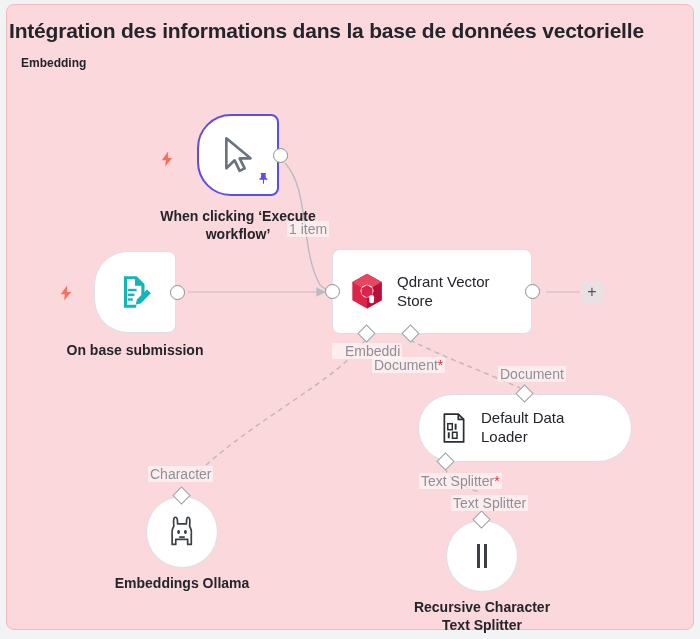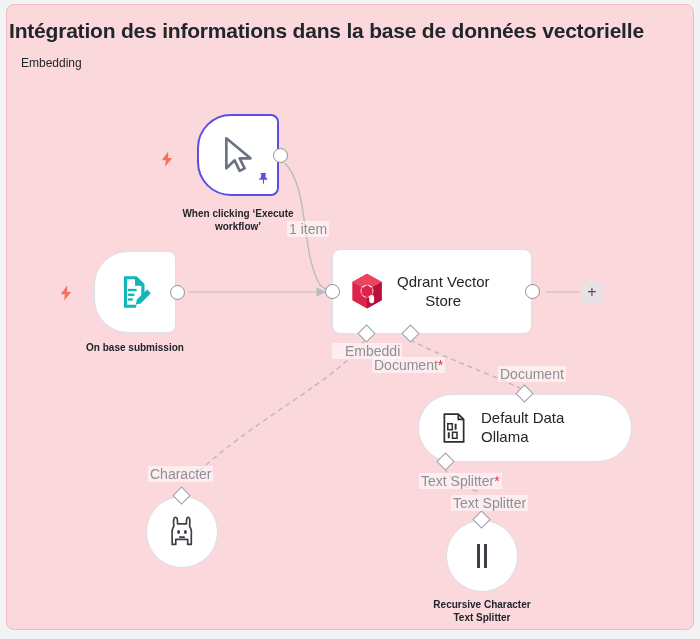--- a/index.html
+++ b/index.html
@@ -32,21 +32,21 @@
     font-weight: bold;
     color: #22252a;
     letter-spacing: -0.2px;
     white-space: nowrap;
   }
   #sticky-subtitle {
     position: absolute;
     left: 14px;
     top: 51px;
     font-size: 12px;
-    font-weight: normal;
+    font-weight: bold;
     color: #22252a;
     text-align: right;
   }
 
   
   #edge-layer {
     position: absolute;
     left: 0; top: 0;
     width: 700px; height: 639px;
     pointer-events: none;
@@ -116,21 +116,21 @@
     position: absolute;
     left: 0; top: 0; right: 0; bottom: 0;
     display: flex;
     align-items: center;
     justify-content: center;
   }
 
   .node-caption {
     position: absolute;
     text-align: center;
-    font-size: 10px;
+    font-size: 14px;
     font-weight: bold;
     color: #22252a;
     line-height: 1.3;
     white-space: pre-line;
   }
   .node-title-inline {
     font-size: 15px;
     font-weight: normal;
     color: #22252a;
     line-height: 1.25;
@@ -271,21 +271,21 @@
     <div class="node-icon">
       <svg width="36" height="38" viewBox="0 0 40 44">
         <path d="M20 1 L37 10.5 L37 31.5 L20 41 L3 31.5 L3 10.5 Z" fill="#dc244b"></path>
         <path d="M20 1 L37 10.5 L20 20.5 L3 10.5 Z" fill="#e8455f"></path>
         <path d="M37 10.5 L37 31.5 L20 41 L20 20.5 Z" fill="#b81038"></path>
         <circle cx="20" cy="21" r="7.4" fill="#ffffff"></circle>
         <path d="M20 14 L26.4 17.6 L26.4 24.8 L20 28.4 L13.6 24.8 L13.6 17.6 Z" fill="#dc244b"></path>
         <rect x="22.6" y="25.5" width="5.6" height="9.5" rx="2.6" fill="#ffffff"></rect>
       </svg>
     </div>
-    <div class="node-title-inline" style="white-space:pre-line;text-align:center;">Qdrant Vector
+    <div class="node-title-inline" style="white-space:pre-line;">Qdrant Vector
 Store</div>
   </div>
   <div class="endpoint" style="left:-7px; top:35px;"></div>
   <div class="endpoint" style="left:193px; top:35px;"></div>
   <div class="diamond" style="left:28px; top:78px;"></div>
   <div class="diamond" style="left:72px; top:78px;"></div>
 </div>
 
 <div id="add-node-button" style="left:581px; top:281px;">
   <span>+</span>
@@ -303,21 +303,21 @@
     <div class="node-icon">
       <svg width="26" height="30" viewBox="0 0 24 28">
         <path d="M3 1 h13 l5 5 v21 H3 z" fill="none" stroke="#2b2e33" stroke-width="1.6" stroke-linejoin="round"></path>
         <path d="M16 1 v5 h5" fill="none" stroke="#2b2e33" stroke-width="1.6" stroke-linejoin="round"></path>
         <rect x="6.2" y="10" width="4.2" height="5.6" fill="none" stroke="#2b2e33" stroke-width="1.4"></rect>
         <rect x="12.6" y="10" width="1.8" height="5.6" fill="#2b2e33"></rect>
         <rect x="6.2" y="18" width="1.8" height="5.6" fill="#2b2e33"></rect>
         <rect x="10.6" y="18" width="4.2" height="5.6" fill="none" stroke="#2b2e33" stroke-width="1.4"></rect>
       </svg>
     </div>
-    <div class="node-title-inline">Default Data Ollama</div>
+    <div class="node-title-inline">Default Data Loader</div>
   </div>
   <div class="diamond" style="left:100px; top:-7px;"></div>
   <div class="diamond" style="left:21px; top:61px;"></div>
 </div>
 
 <div class="edge-label" style="left:498px; top:366px;">Document</div>
 <div class="edge-label" style="left:419px; top:473px;">
   <span>Text Splitter</span><span class="req-star">*</span>
 </div>
 
@@ -328,20 +328,21 @@
         <path d="M7 2 C6 2 5.4 4 5.6 7 L5.8 10 C4.4 12 4 15 4.3 18 L4.3 26 h3.2 v-4.5
                  h10.5 V26 h3.2 v-8 c0.3 -3 -0.1 -6 -1.5 -8 l0.2 -3 C20.1 4 19.5 2 18.5 2
                  C17.6 2 17 3.6 17 5.6 l-0.1 2.2 h-7.8 L9 5.6 C9 3.6 8.4 2 7 2 z" fill="none" stroke="#3c4046" stroke-width="1.5" stroke-linejoin="round"></path>
         <ellipse cx="10" cy="15" rx="1.3" ry="1.7" fill="#3c4046"></ellipse>
         <ellipse cx="16" cy="15" rx="1.3" ry="1.7" fill="#3c4046"></ellipse>
         <path d="M11 19.5 h4" stroke="#3c4046" stroke-width="1.4" fill="none" stroke-linecap="round"></path>
       </svg>
     </div>
   </div>
   <div class="diamond" style="left:29px; top:-7px;"></div>
+  <div class="node-caption" style="left:-40px; top:78px; width:152px;">Embeddings Ollama</div>
 </div>
 
 <div class="edge-label" style="left:148px; top:466px;">Character</div>
 
 <div class="node" style="left:446px; top:520px;">
   <div class="node-body circle-body" style="width:72px; height:72px;">
     <div class="node-icon">
       <svg width="26" height="30" viewBox="0 0 20 30">
         <rect x="5" y="3" width="3" height="24" fill="#3c4046"></rect>
         <rect x="12" y="3" width="3" height="24" fill="#3c4046"></rect>

